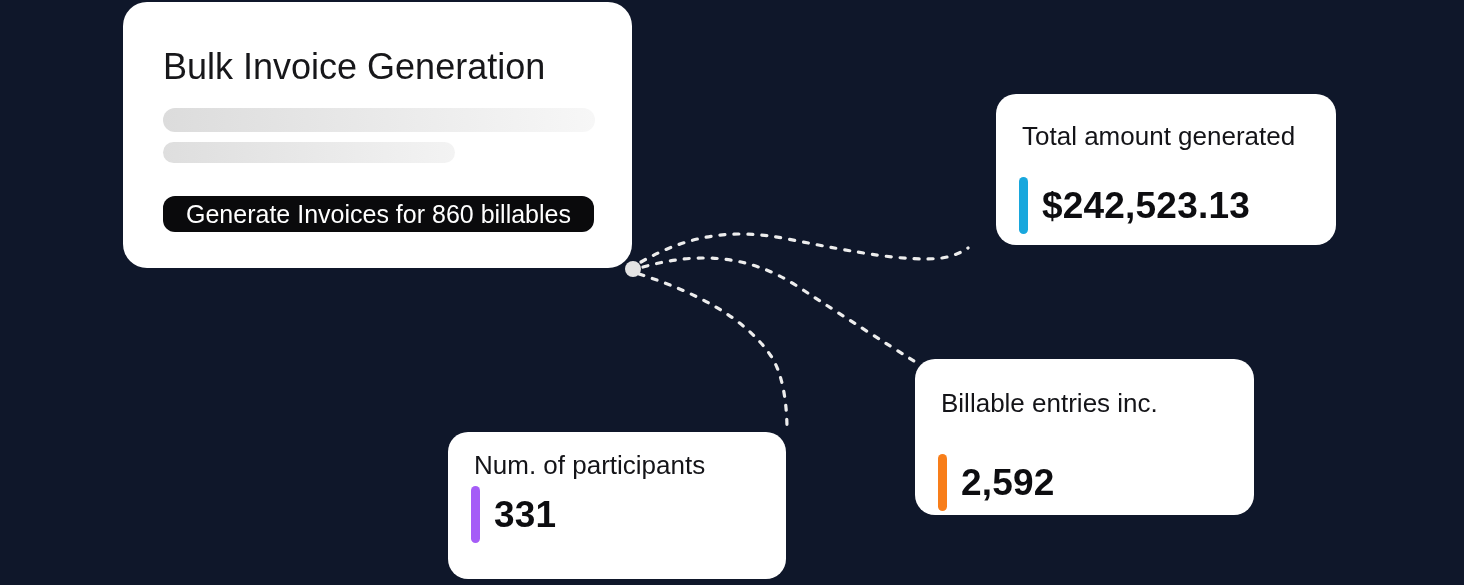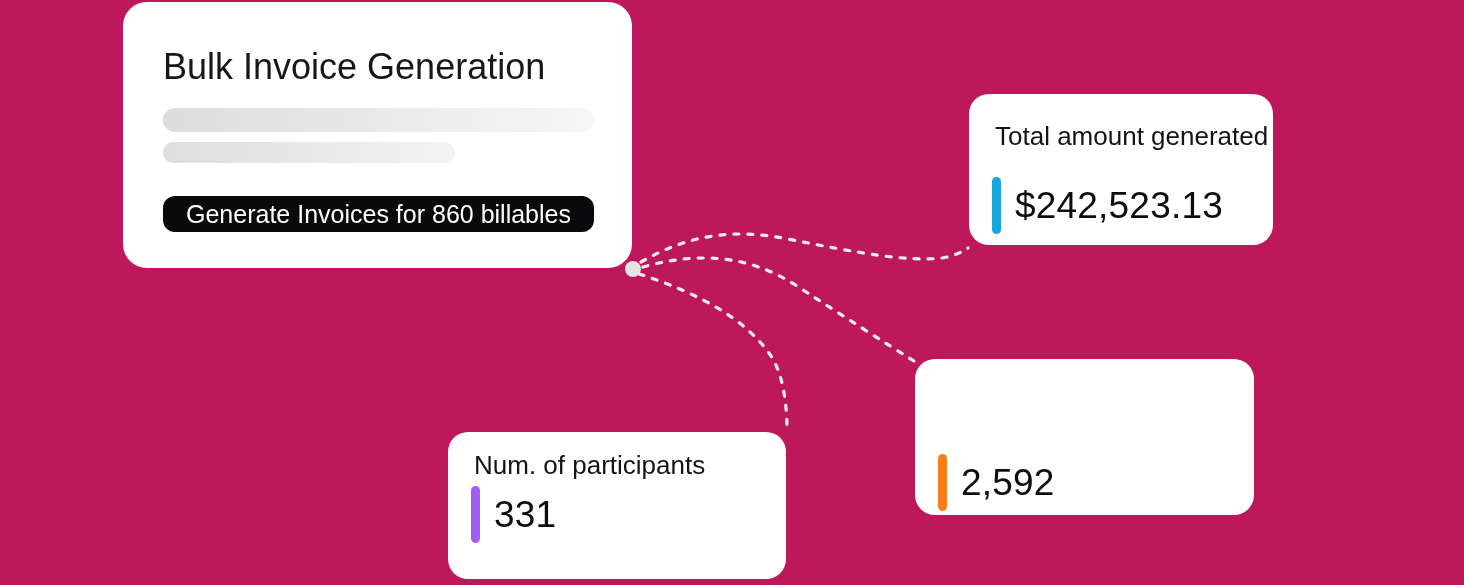--- a/index.html
+++ b/index.html
@@ -5,21 +5,21 @@
   html, body {
     margin: 0;
     padding: 0;
     background: #000000;
     font-family: "Liberation Sans", sans-serif;
   }
   .canvas {
     position: relative;
     width: 1464px;
     height: 585px;
-    background: #be185d;
+    background: #0f172a;
     overflow: hidden;
   }
 
   
   .connectors {
     position: absolute;
     left: 0; top: 0;
     width: 1464px;
     height: 585px;
     pointer-events: none;
@@ -89,21 +89,21 @@
     border-radius: 50%;
     background: #e4e4e4;
   }
 
   
   .stat-card {
     position: absolute;
     background: #ffffff;
     border-radius: 20px;
   }
-  .card-total        { left: 969px; top: 94px;  width: 304px; height: 151px; }
+  .card-total        { left: 996px; top: 94px;  width: 304px; height: 151px; padding-left: 36px; }
   .card-billable     { left: 915px; top: 359px; width: 339px; height: 156px; }
   .card-participants { left: 448px; top: 432px; width: 338px; height: 147px; }
 
   .stat-label {
     position: absolute;
     left: 26px;
     font-size: 26px;
     font-weight: 400;
     color: #141418;
     white-space: nowrap;
@@ -124,21 +124,21 @@
 
   .accent-bar {
     width: 9px;
     height: 57px;
     border-radius: 5px;
     flex: none;
   }
   .stat-value {
     margin-left: 14px;
     font-size: 37px;
-    font-weight: 400;
+    font-weight: 700;
     color: #0d0d10;
     letter-spacing: 0.2px;
     white-space: nowrap;
   }
 </style>
 </head>
 <body>
 
 <div class="canvas">
 
@@ -159,20 +159,21 @@
 
   <section class="stat-card card-total">
     <div class="stat-label">Total amount generated</div>
     <div class="stat-value-row">
       <span class="accent-bar" style="background: rgb(24, 167, 221);"></span>
       <span class="stat-value">$242,523.13</span>
     </div>
   </section>
 
   <section class="stat-card card-billable">
+    <div class="stat-label">Billable entries inc.</div>
     <div class="stat-value-row">
       <span class="accent-bar" style="background: rgb(248, 126, 26);"></span>
       <span class="stat-value">2,592</span>
     </div>
   </section>
 
   <section class="stat-card card-participants">
     <div class="stat-label">Num. of participants</div>
     <div class="stat-value-row">
       <span class="accent-bar" style="background: rgb(165, 92, 247);"></span>

